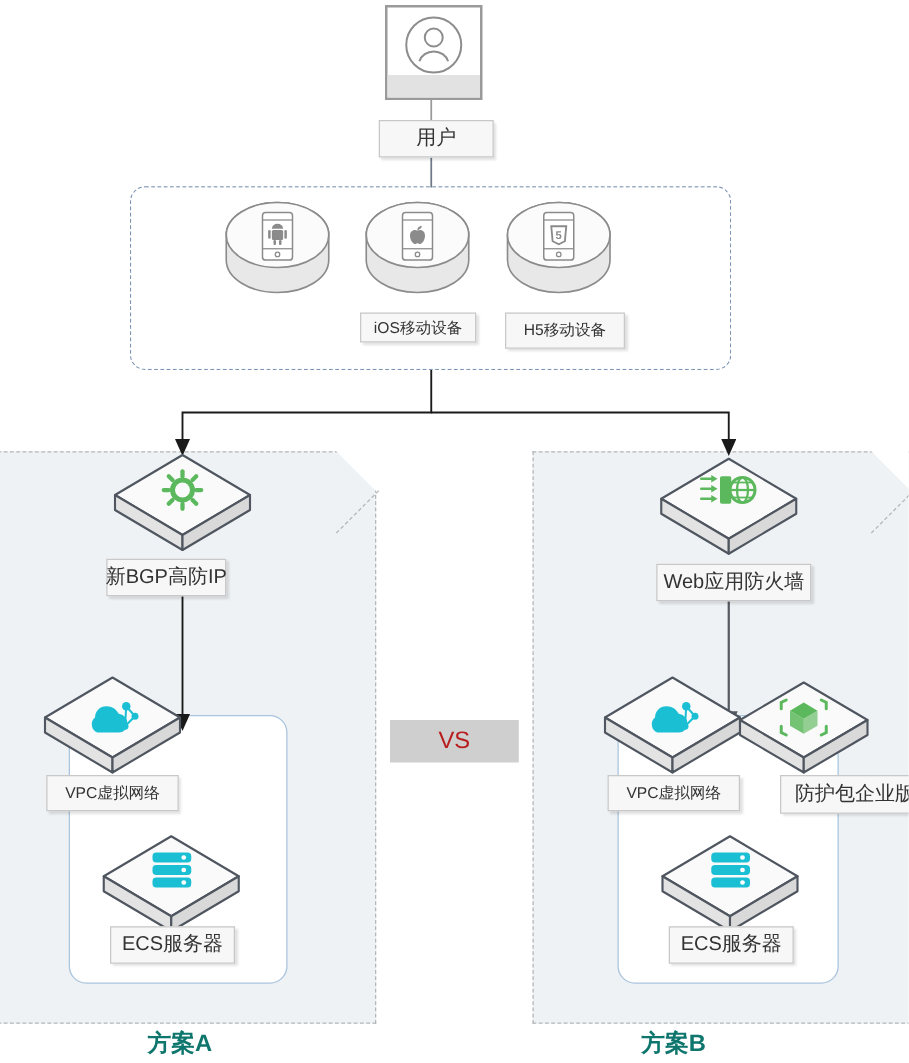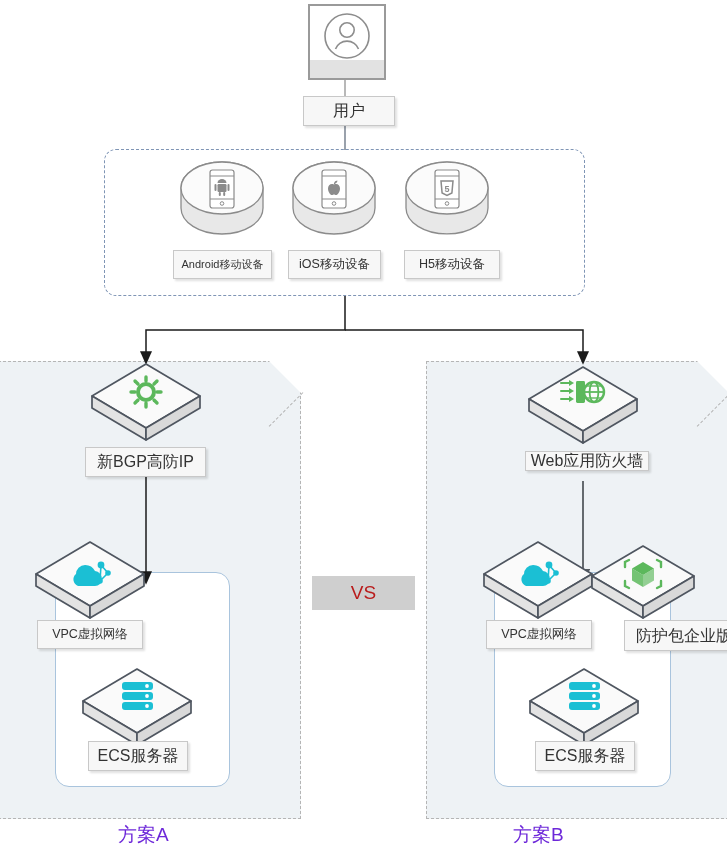--- a/index.html
+++ b/index.html
@@ -108,22 +108,23 @@
     color: #b91c1c;
     font-size: 19px;
     display: flex; align-items: center; justify-content: center;
     z-index: 45;
   }
 
   
   .plan-caption {
     position: absolute;
     font-size: 19px;
-    color: #6d28d9;
+    color: #0f766e;
     white-space: nowrap;
+    font-weight: bold;
   }
 
   
   .layer { position: absolute; left: 0; top: 0; width: 727px; height: 850px; }
   .layer-icons { z-index: 30; pointer-events: none; }
   .layer-lines { z-index: 20; pointer-events: none; }
 </style>
 </head>
 <body>
 
@@ -199,22 +200,21 @@
       <rect x="435" y="170" width="24" height="38" rx="2.5" fill="#ffffff" stroke="#8b8b8b" stroke-width="1.2"></rect>
       <line x1="435" y1="176" x2="459" y2="176" stroke="#8b8b8b" stroke-width="1"></line>
       <line x1="435" y1="199" x2="459" y2="199" stroke="#8b8b8b" stroke-width="1"></line>
       <circle cx="447" cy="203.5" r="1.8" fill="none" stroke="#8b8b8b" stroke-width="1"></circle>
 
       <path d="M441,181 l12,0 l-1.1,12 l-4.9,2.4 l-4.9,-2.4 z" fill="none" stroke="#8b8b8b" stroke-width="1.5"></path>
       <text x="447" y="191.5" font-family="Liberation Sans, sans-serif" font-size="9" font-weight="bold" fill="#8b8b8b" text-anchor="middle">5</text>
     </g>
   </svg>
 
-  <div class="chip small" style="left:173px; top:250px; width:99px; height:29px;">Android移动设备</div>
-  <div class="chip mid" style="left:288px; top:250px; width:93px; height:29px;">iOS移动设备</div>
+  <div class="chip mid" style="left:288px; top:250px; width:93px; height:24px;">iOS移动设备</div>
   <div class="chip mid" style="left:404px; top:250px; width:96px; height:29px;text-align:center;">H5移动设备</div>
 
   <div class="panel panel-a">
     <div class="bevel"></div>
     <div class="bevel-line"></div>
   </div>
 
   <div class="vpc-box" style="left:55px; top:572px; width:175px; height:215px;"></div>
 
   <div class="panel panel-b">
@@ -340,27 +340,27 @@
         <rect x="569" y="702" width="31" height="8" rx="3"></rect>
       </g>
       <g fill="#ffffff">
         <circle cx="594" cy="686" r="1.9"></circle>
         <circle cx="594" cy="696" r="1.9"></circle>
         <circle cx="594" cy="706" r="1.9"></circle>
       </g>
     </g>
   </svg>
 
-  <div class="chip" style="left:85px; top:447px; width:121px; height:30px;">新BGP高防IP</div>
+  <div class="chip" style="left:85px; top:447px; width:96px; height:30px;">新BGP高防IP</div>
 
   <div class="chip mid" style="left:37px; top:620px; width:106px; height:29px;">VPC虚拟网络</div>
 
   <div class="chip" style="left:88px; top:741px; width:100px; height:30px;">ECS服务器</div>
 
-  <div class="chip" style="left:525px; top:451px; width:124px; height:20px;">Web应用防火墙</div>
+  <div class="chip" style="left:525px; top:451px; width:124px; height:30px;">Web应用防火墙</div>
 
   <div class="chip mid" style="left:486px; top:620px; width:106px; height:29px;">VPC虚拟网络</div>
 
   <div class="chip" style="left:624px; top:620px; width:120px; height:31px;">防护包企业版</div>
 
   <div class="chip" style="left:535px; top:741px; width:100px; height:30px;">ECS服务器</div>
 
   <div class="vs-badge">VS</div>
 
   <div class="plan-caption" style="left:118px; top:822px;">方案A</div>

